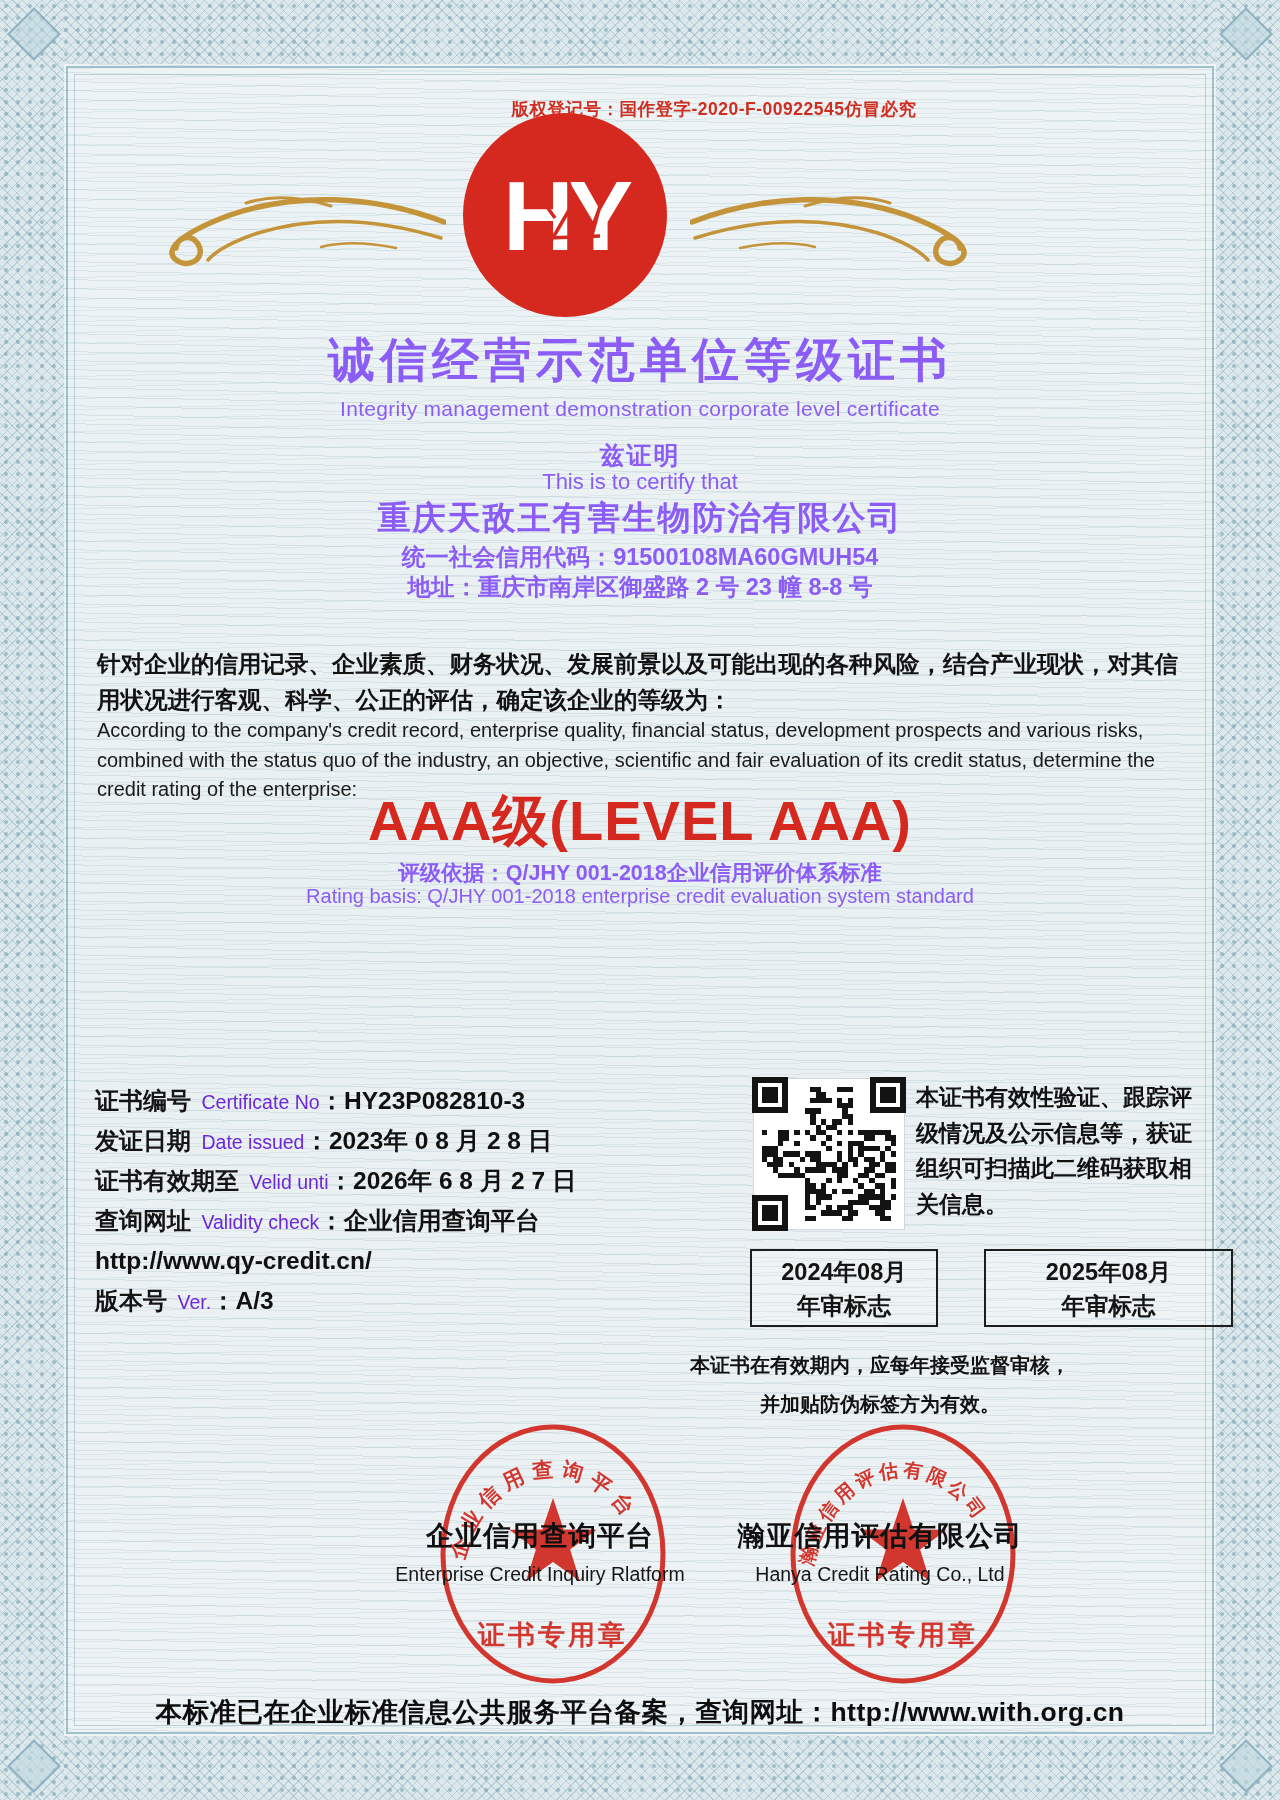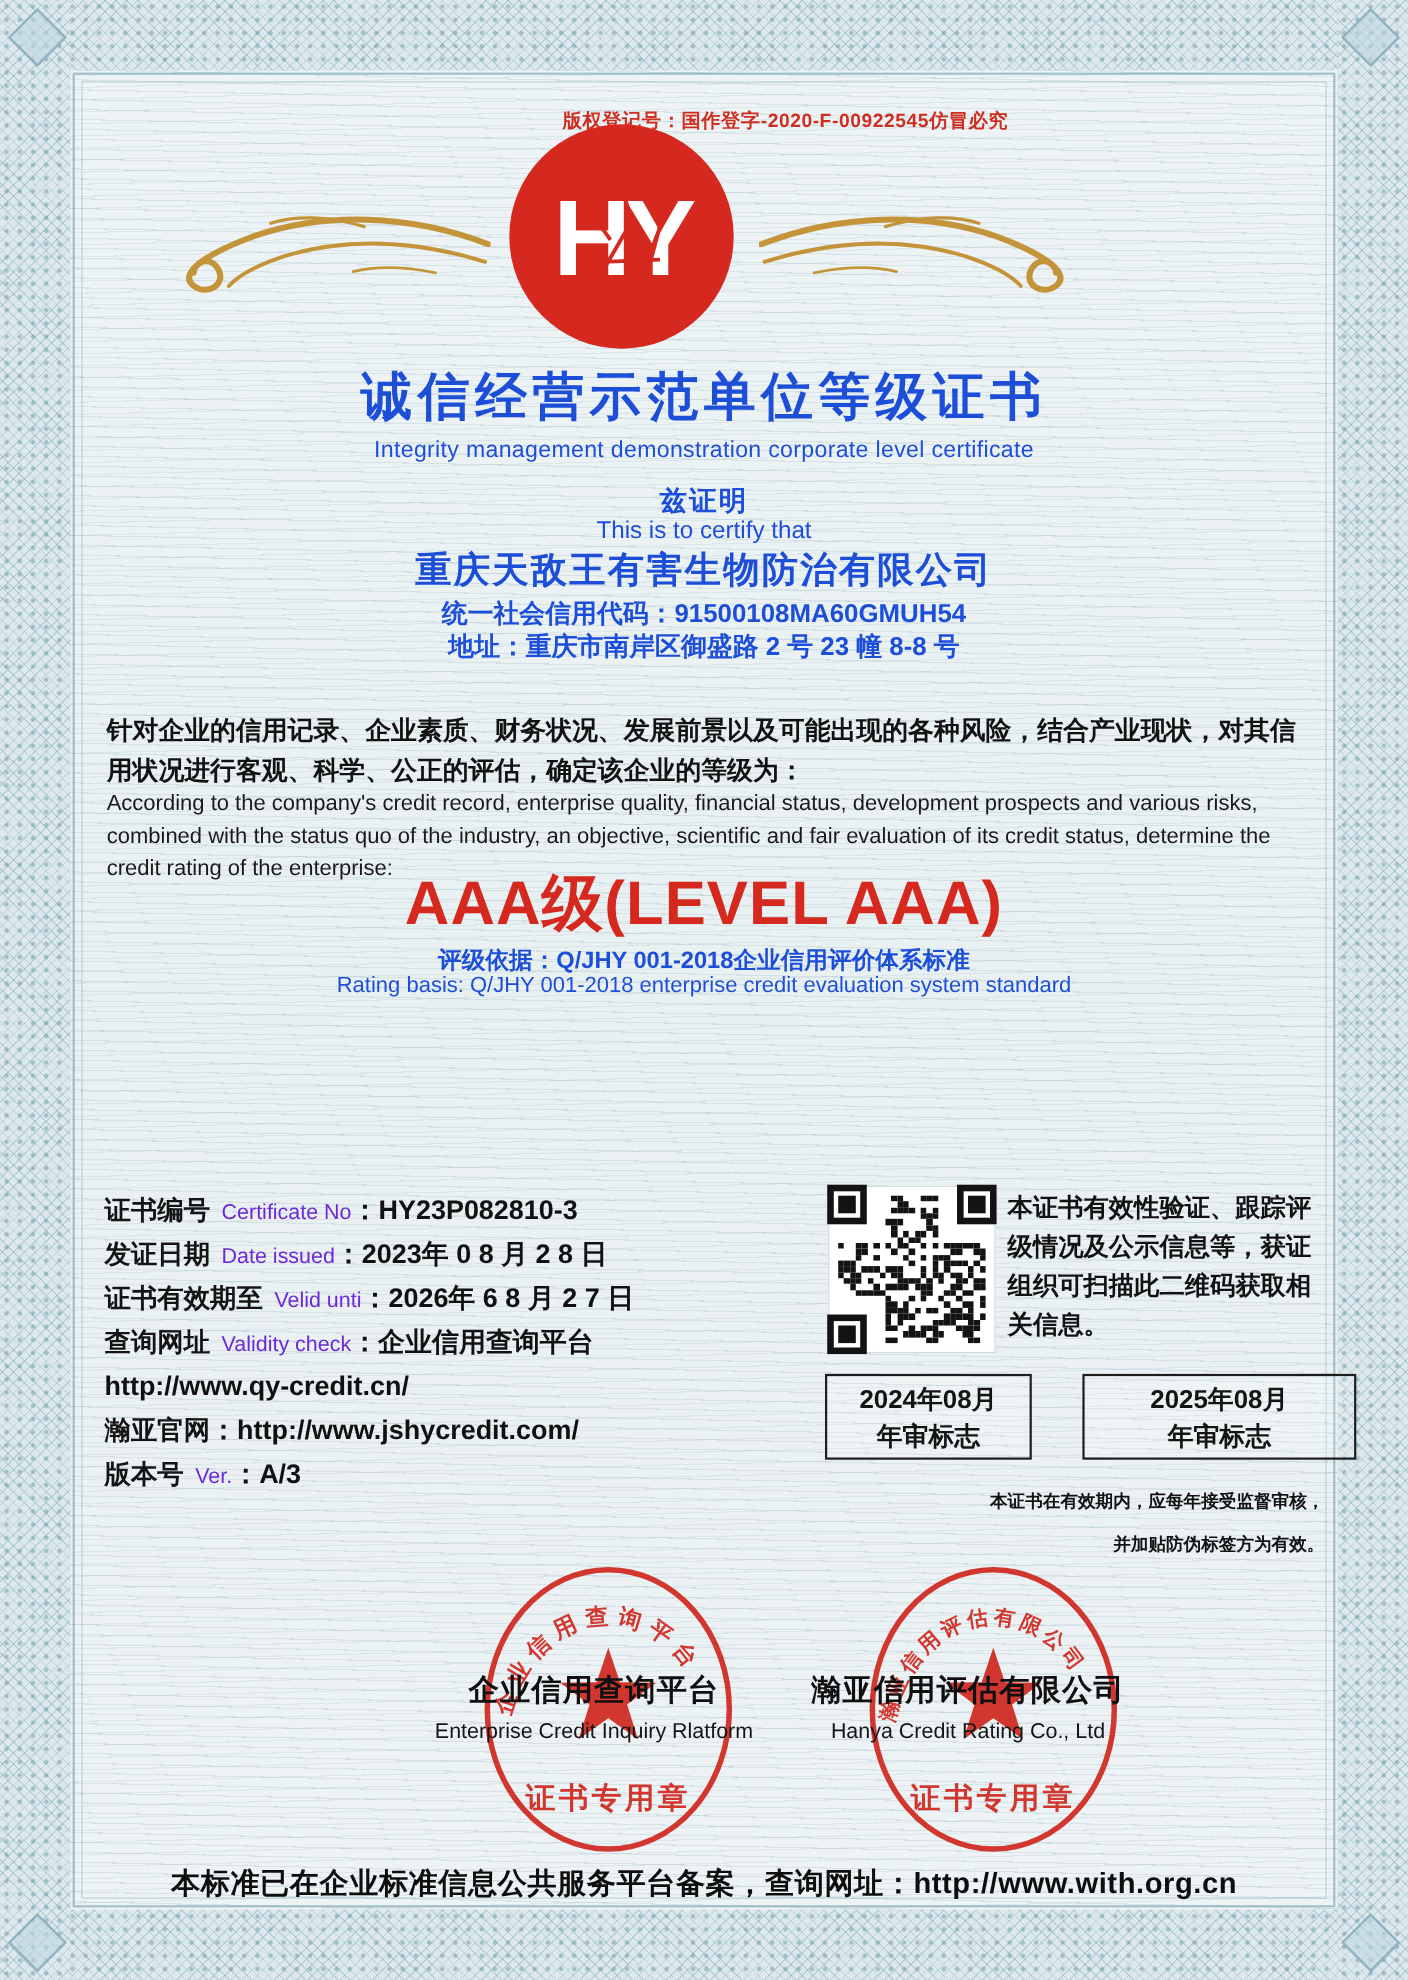--- a/index.html
+++ b/index.html
@@ -29,21 +29,21 @@
   .lace.right{right:0;top:0;bottom:0;width:64px;}
   .frame-line{position:absolute;inset:66px;border:2px solid rgba(120,165,182,.65);pointer-events:none;}
   .frame-line2{position:absolute;inset:74px;border:1px solid rgba(120,165,182,.45);pointer-events:none;}
   .corner{position:absolute;width:34px;height:34px;border:2px solid rgba(120,160,178,.7);transform:rotate(45deg);background:rgba(190,215,224,.6);}
   .corner.tl{left:15px;top:15px;}.corner.tr{right:15px;top:15px;}
   .corner.bl{left:15px;bottom:15px;}.corner.br{right:15px;bottom:15px;}
 
   
   .abs{position:absolute;}
   .ctr{left:0;right:0;text-align:center;}
-  .ink{color:#1d4ed8;}
+  .ink{color:#8b5cf6;}
 
   .copyright{top:97px;font-size:17.5px;letter-spacing:.5px;color:#cf2d20;transform:translateX(74px);font-weight:600;}
 
   .logo-svg{left:460px;top:110px;}
   .flourish{top:186px;}
   .flourish.l{left:146px;}
   .flourish.r{left:690px;transform:scaleX(-1);}
 
   .title{top:329px;font-size:47px;font-weight:700;letter-spacing:5px;}
   .subtitle{top:397px;font-size:21px;letter-spacing:.3px;}
@@ -74,21 +74,21 @@
   .finder::after{content:'';position:absolute;inset:4px;background:#131313;}
   .finder.tl{left:-2px;top:-2px;}
   .finder.tr{right:-2px;top:-2px;}
   .finder.bl{left:-2px;bottom:-2px;}
   .qr-note{left:916px;top:1080px;width:278px;font-size:23px;line-height:35.5px;font-weight:600;color:#121212;}
 
   .year-box{top:1249px;height:78px;border:2.5px solid #1d1d1d;box-sizing:border-box;text-align:center;font-size:23.5px;line-height:34px;padding-top:4px;font-weight:600;color:#141414;background:rgba(255,255,255,.15);}
   .year-box.b1{left:750px;width:188px;}
   .year-box.b2{left:984px;width:249px;}
 
-  .audit{top:1346px;right:76px;width:600px;text-align:right;font-size:16px;line-height:39px;font-weight:600;color:#121212;}
+  .audit{top:1346px;right:100px;width:600px;text-align:center;font-size:20px;line-height:39px;font-weight:600;color:#121212;}
 
   
   .seal{top:1420px;opacity:.92;}
   .seal.s1{left:436px;}
   .seal.s2{left:786px;}
   .org{top:1518px;text-align:center;}
   .org.o1{left:382px;width:316px;}
   .org.o2{left:710px;width:340px;}
   .org-cn{font-size:27.5px;font-weight:700;color:#101010;letter-spacing:1px;}
   .org-en{font-size:19.5px;color:#151515;margin-top:9px;}
@@ -152,21 +152,20 @@
 <div class="abs ctr level">AAA级(LEVEL AAA)</div>
 <div class="abs ctr basis-cn ink">评级依据：Q/JHY 001-2018企业信用评价体系标准</div>
 <div class="abs ctr basis-en ink">Rating basis: Q/JHY 001-2018 enterprise credit evaluation system standard</div>
 
 <div class="abs details">
   <div class="d-row"><span class="d-cn">证书编号</span> <span class="d-en">Certificate No</span><span class="d-val">：HY23P082810-3</span></div>
   <div class="d-row"><span class="d-cn">发证日期</span> <span class="d-en">Date issued</span><span class="d-val">：2023年 0 8 月 2 8 日</span></div>
   <div class="d-row"><span class="d-cn">证书有效期至</span> <span class="d-en">Velid unti</span><span class="d-val">：2026年 6 8 月 2 7 日</span></div>
   <div class="d-row"><span class="d-cn">查询网址</span> <span class="d-en">Validity check</span><span class="d-val">：企业信用查询平台</span></div>
   <div class="d-row"><span class="d-val">http://www.qy-credit.cn/</span></div>
-  <div class="d-row"><span class="d-cn">瀚亚官网</span><span class="d-val">：http://www.jshycredit.com/</span></div>
   <div class="d-row"><span class="d-cn">版本号</span> <span class="d-en">Ver.</span><span class="d-val">：A/3</span></div>
 </div>
 
 <div class="abs qr">
   <div class="qr-grid" id="qr-modules">
       <i style="grid-area:1/10"></i>
       <i style="grid-area:1/11"></i>
       <i style="grid-area:1/15"></i>
       <i style="grid-area:1/16"></i>
       <i style="grid-area:1/17"></i>

